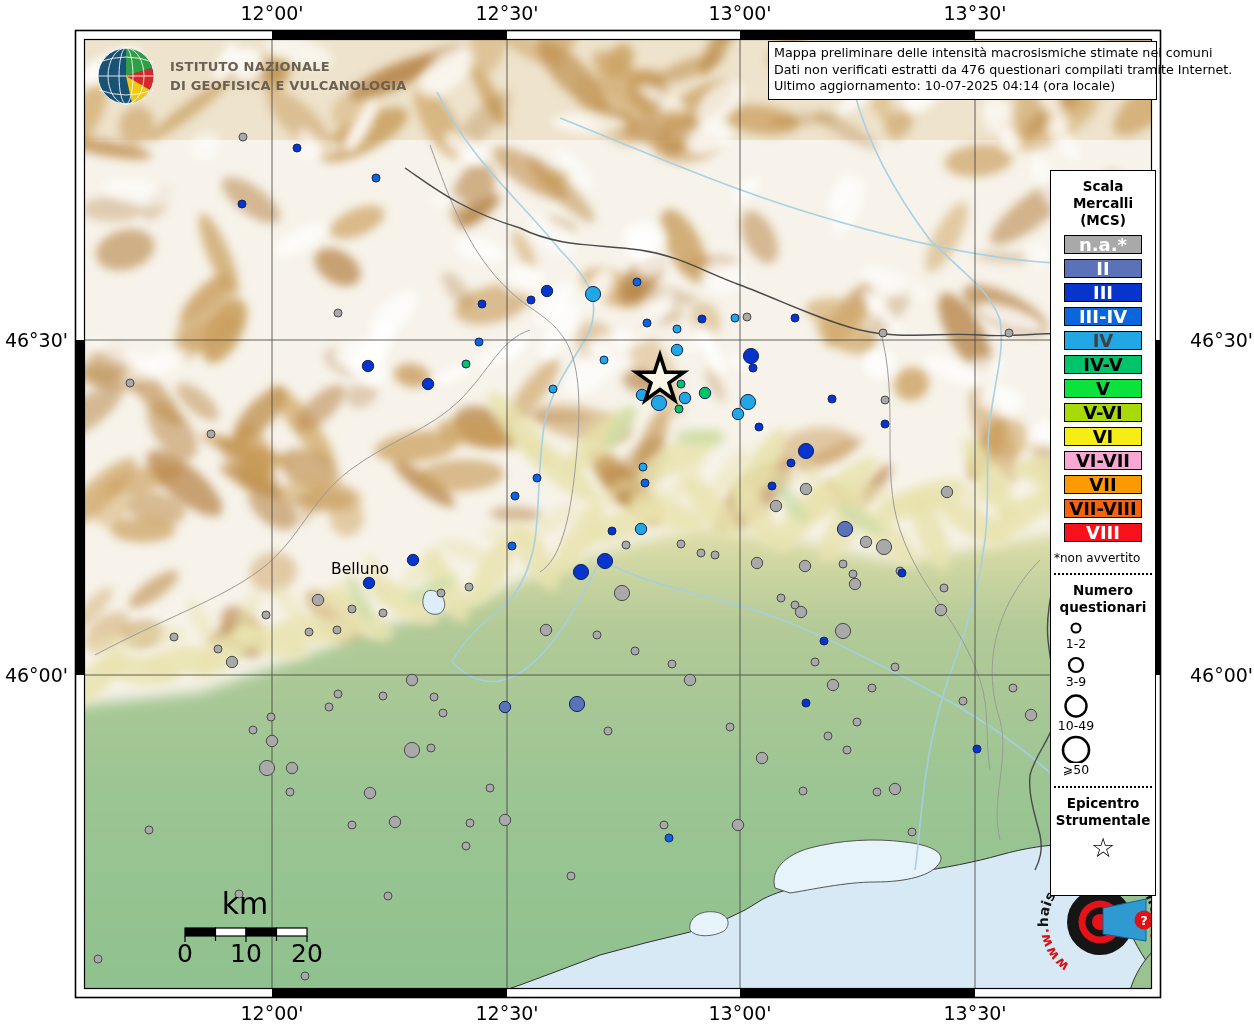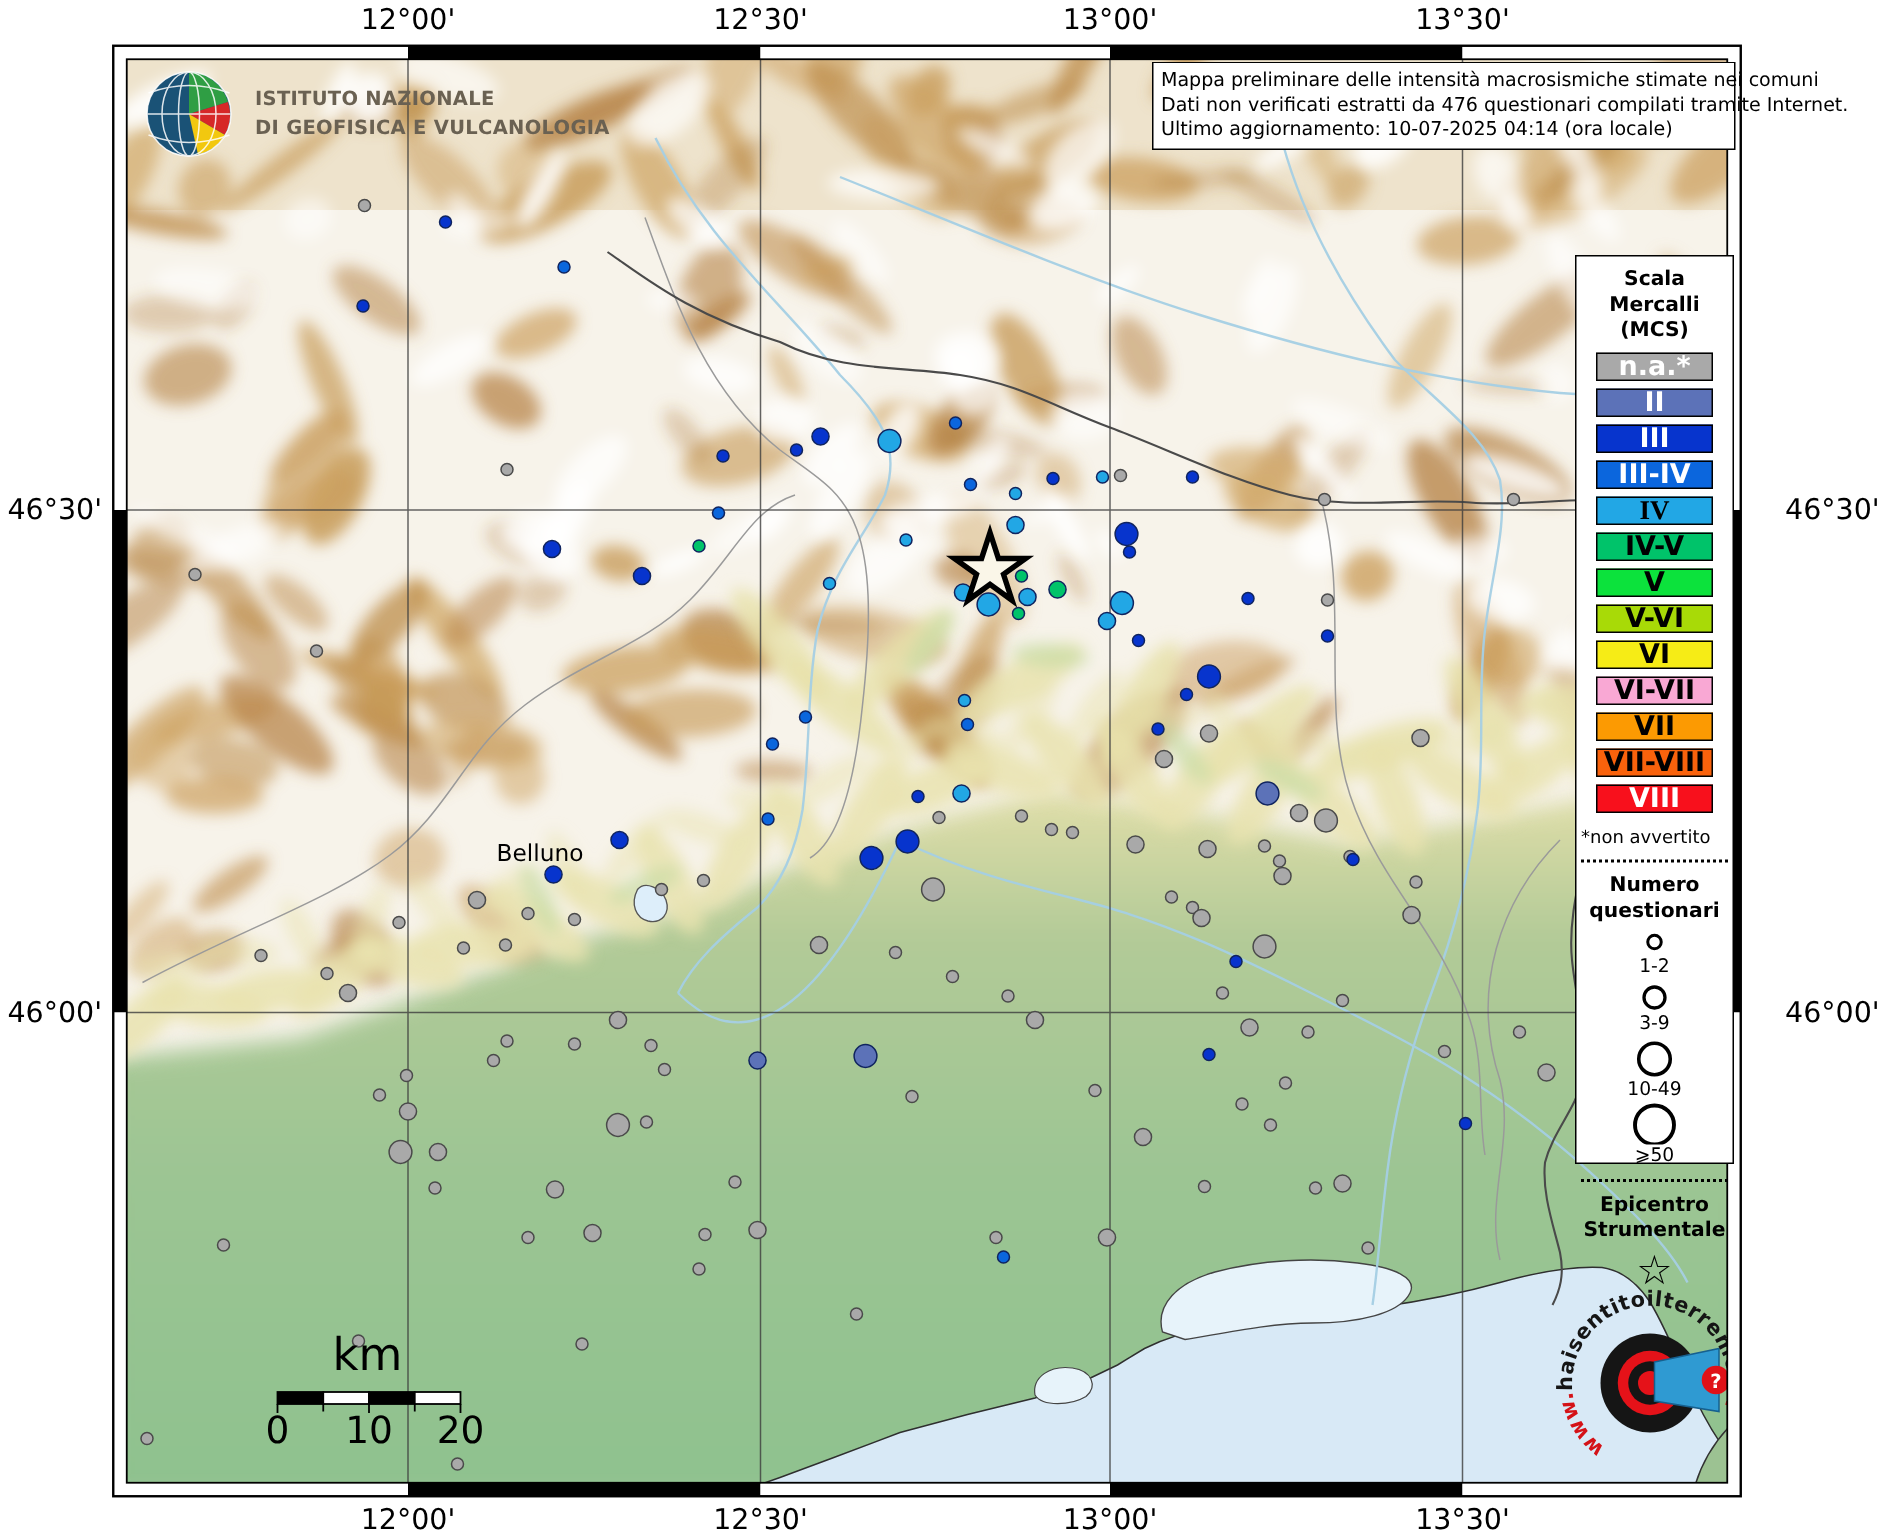--- a/index.html
+++ b/index.html
@@ -19,33 +19,33 @@
     left:768px;top:41px;width:389px;
     background:#fff;border:1.5px solid #000;
     padding:3px 5px 4px 5px;box-sizing:border-box;
     font-size:12.7px;line-height:1.3;color:#000;white-space:nowrap;
   }
   
   #brand-text{left:170px;top:58px;color:#6a6152;font-weight:bold;
     font-size:13px;line-height:1.45;letter-spacing:0.2px;white-space:nowrap;}
   
   #legend-box{
-    left:1050px;top:170px;width:106px;height:606px;box-sizing:border-box;
+    left:1050px;top:170px;width:106px;height:726px;box-sizing:border-box;
     background:#fff;border:1.6px solid #000;color:#000;
     text-align:center;
   }
   .leg-title{font-weight:bold;font-size:13.5px;line-height:1.25;margin-top:7px;}
   .swatches{margin-top:6px;}
   .swatch{
     width:76px;height:17px;line-height:17px;margin:0 auto 5px auto;
     border:1px solid #000;font-size:18px;font-weight:bold;
   }
   .leg-foot{font-size:12px;text-align:left;margin:9px 0 0 3px;}
   .leg-sep{border-top:2px dotted #000;margin:8px 3px 7px 3px;height:0;}
-  .qgrid{display:flex;flex-wrap:wrap;justify-content:space-around;padding:0 16px;}
+  .qgrid{display:flex;flex-wrap:wrap;justify-content:space-around;padding:0 2px;flex-direction:column;}
   .qcell{width:46px;margin-bottom:2px;}
   .qcell svg{display:block;margin:0 auto;}
   .qlab{font-size:12.5px;line-height:1.1;}
   .leg-star{font-size:27px;line-height:30px;margin-top:4px;}
   
   #belluno-label{left:312px;top:560px;width:96px;text-align:center;
     font-size:15.5px;color:#000;}
   #scale-unit{left:215px;top:886px;width:60px;text-align:center;font-size:30px;color:#000;}
   .scale-num{top:939px;width:60px;text-align:center;font-size:25px;color:#000;}
 </style>
@@ -674,21 +674,21 @@
   <div class="leg-title">
     <div>Scala</div>
     <div>Mercalli</div>
     <div>(MCS)</div>
   </div>
   <div class="swatches">
     <div class="swatch" style="background: rgb(169, 169, 169); color: rgb(255, 255, 255);">n.a.*</div>
     <div class="swatch" style="background: rgb(92, 114, 184); color: rgb(255, 255, 255);">II</div>
     <div class="swatch" style="background: rgb(7, 52, 205); color: rgb(255, 255, 255);">III</div>
     <div class="swatch" style="background: rgb(11, 102, 221); color: rgb(255, 255, 255);">III-IV</div>
-    <div class="swatch" style="background: rgb(34, 167, 229); color: #000000; font-family: Liberation Serif, serif;">IV</div>
+    <div class="swatch" style="background: rgb(34, 167, 229); color: #404040;">IV</div>
     <div class="swatch" style="background: rgb(0, 195, 106); color: rgb(0, 0, 0);">IV-V</div>
     <div class="swatch" style="background: rgb(12, 226, 60); color: rgb(0, 0, 0);">V</div>
     <div class="swatch" style="background: rgb(168, 218, 7); color: rgb(0, 0, 0);">V-VI</div>
     <div class="swatch" style="background: rgb(246, 236, 22); color: rgb(0, 0, 0);">VI</div>
     <div class="swatch" style="background: #f9a8d4; color: rgb(0, 0, 0);">VI-VII</div>
     <div class="swatch" style="background: rgb(252, 154, 2); color: rgb(0, 0, 0);">VII</div>
     <div class="swatch" style="background: rgb(249, 98, 12); color: rgb(0, 0, 0);">VII-VIII</div>
     <div class="swatch" style="background: rgb(248, 16, 28); color: rgb(255, 255, 255);">VIII</div>
   </div>
   <div class="leg-foot">*non avvertito</div>

